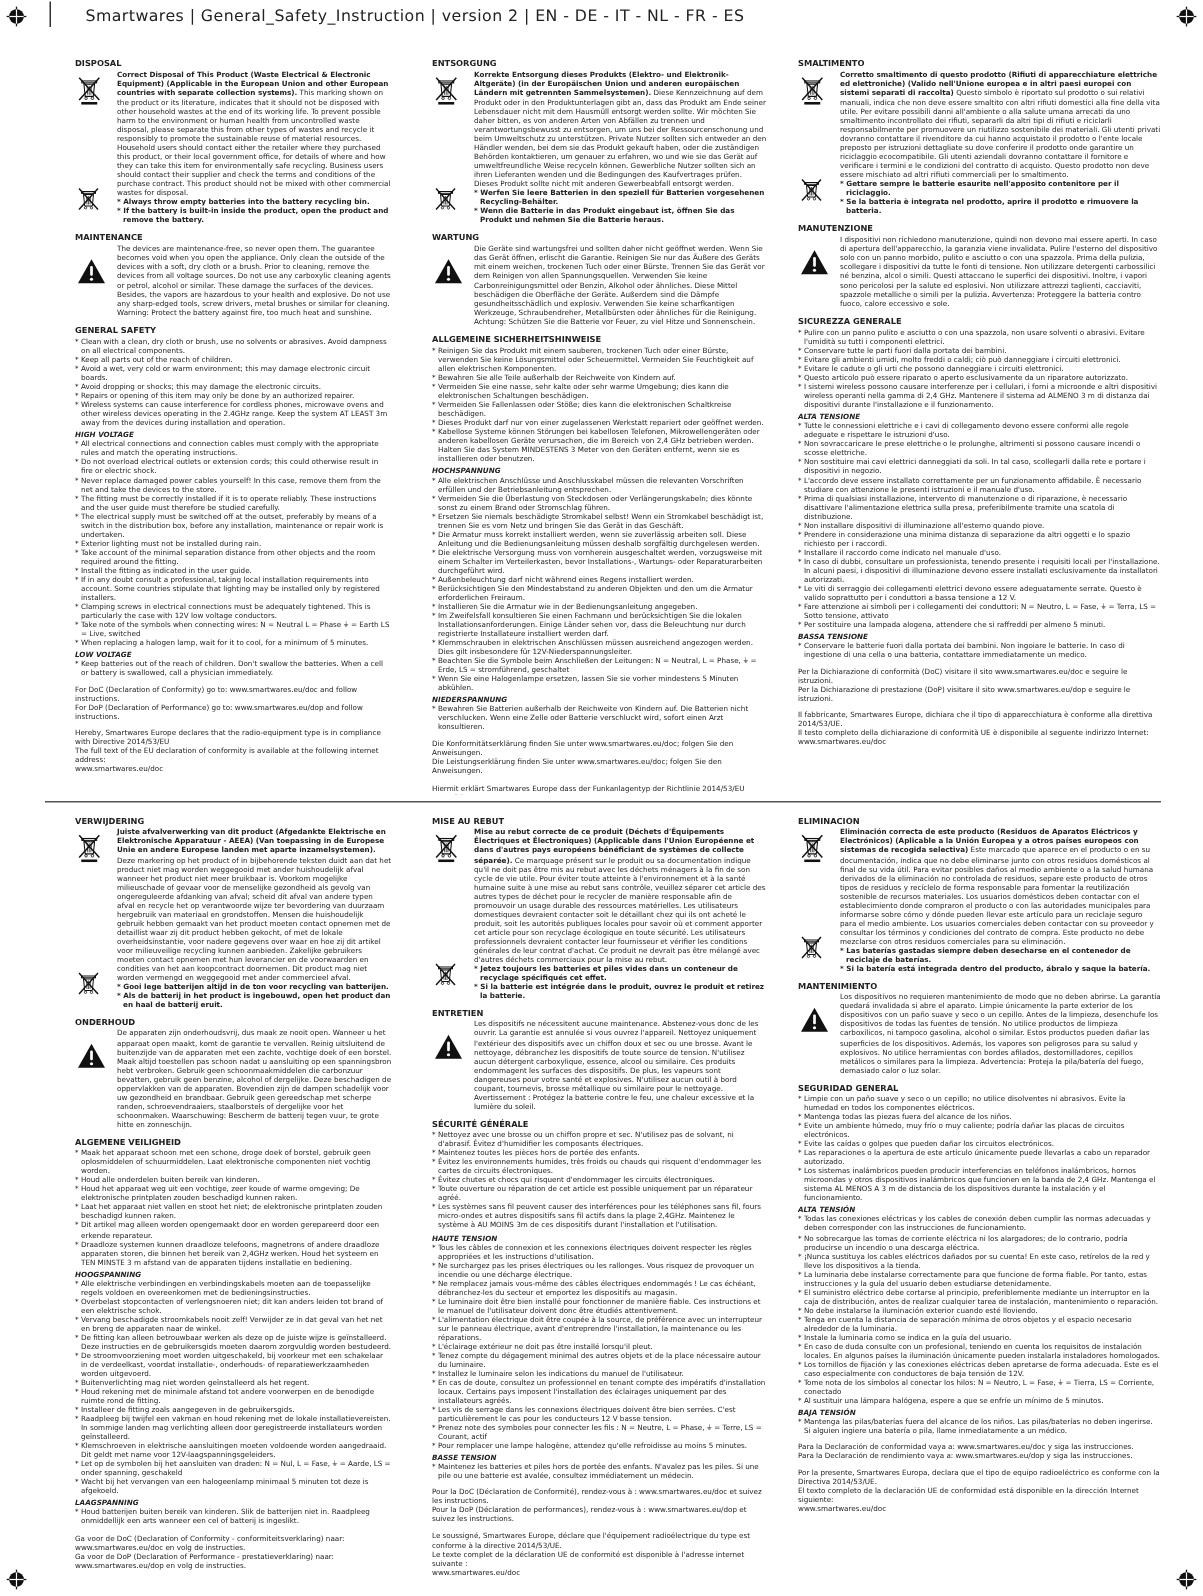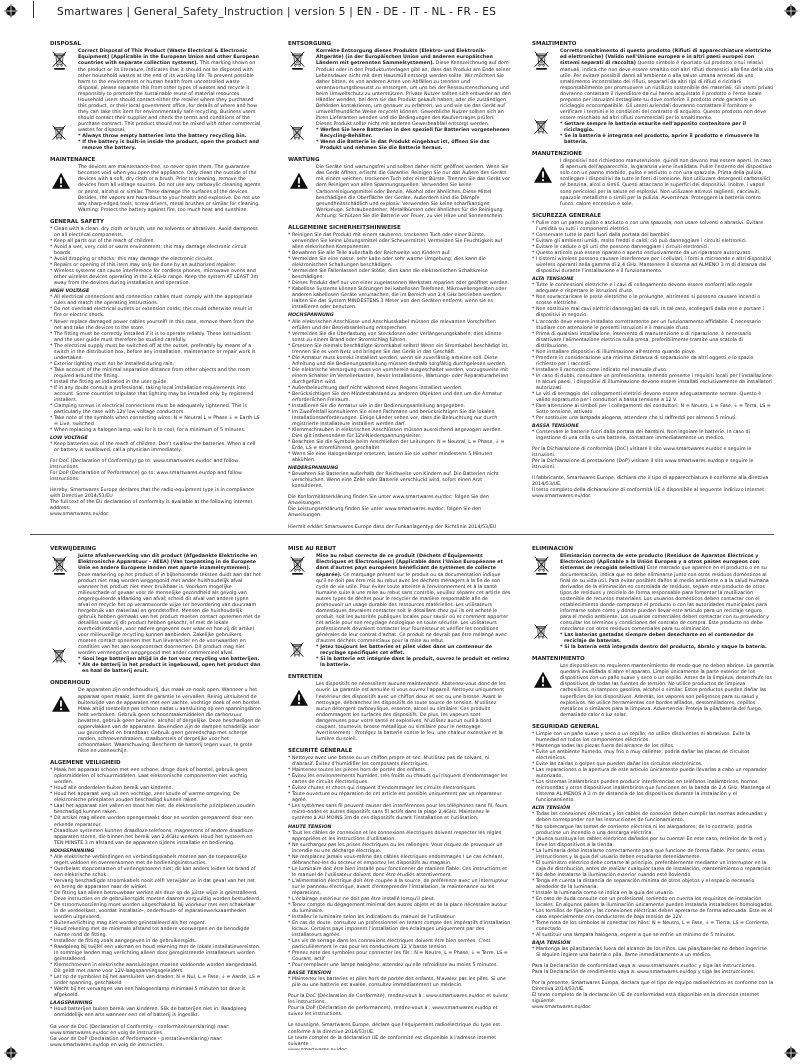--- a/index.html
+++ b/index.html
@@ -87,21 +87,21 @@
       <use href="#regmark"></use>
     </svg>
   </span>
 <span class="reg br">
     <svg width="14" height="14" viewBox="0 0 16 16">
       <use href="#regmark"></use>
     </svg>
   </span>
 <span class="fold"></span>
 
-<div class="hdr">Smartwares | General_Safety_Instruction | version 5 | EN - DE - IT - NL - FR - ES</div>
+<div class="hdr">Smartwares | General_Safety_Instruction | version 2 | EN - DE - IT - NL - FR - ES</div>
 <div class="divider"></div>
 
 <div class="col c-en r1">
   <div class="sec first">DISPOSAL</div>
   <div class="row">
     <div class="gut">
       <span>
           <svg width="17" height="22" viewBox="0 0 24 30">
             <use href="#weee-bar"></use>
           </svg>

